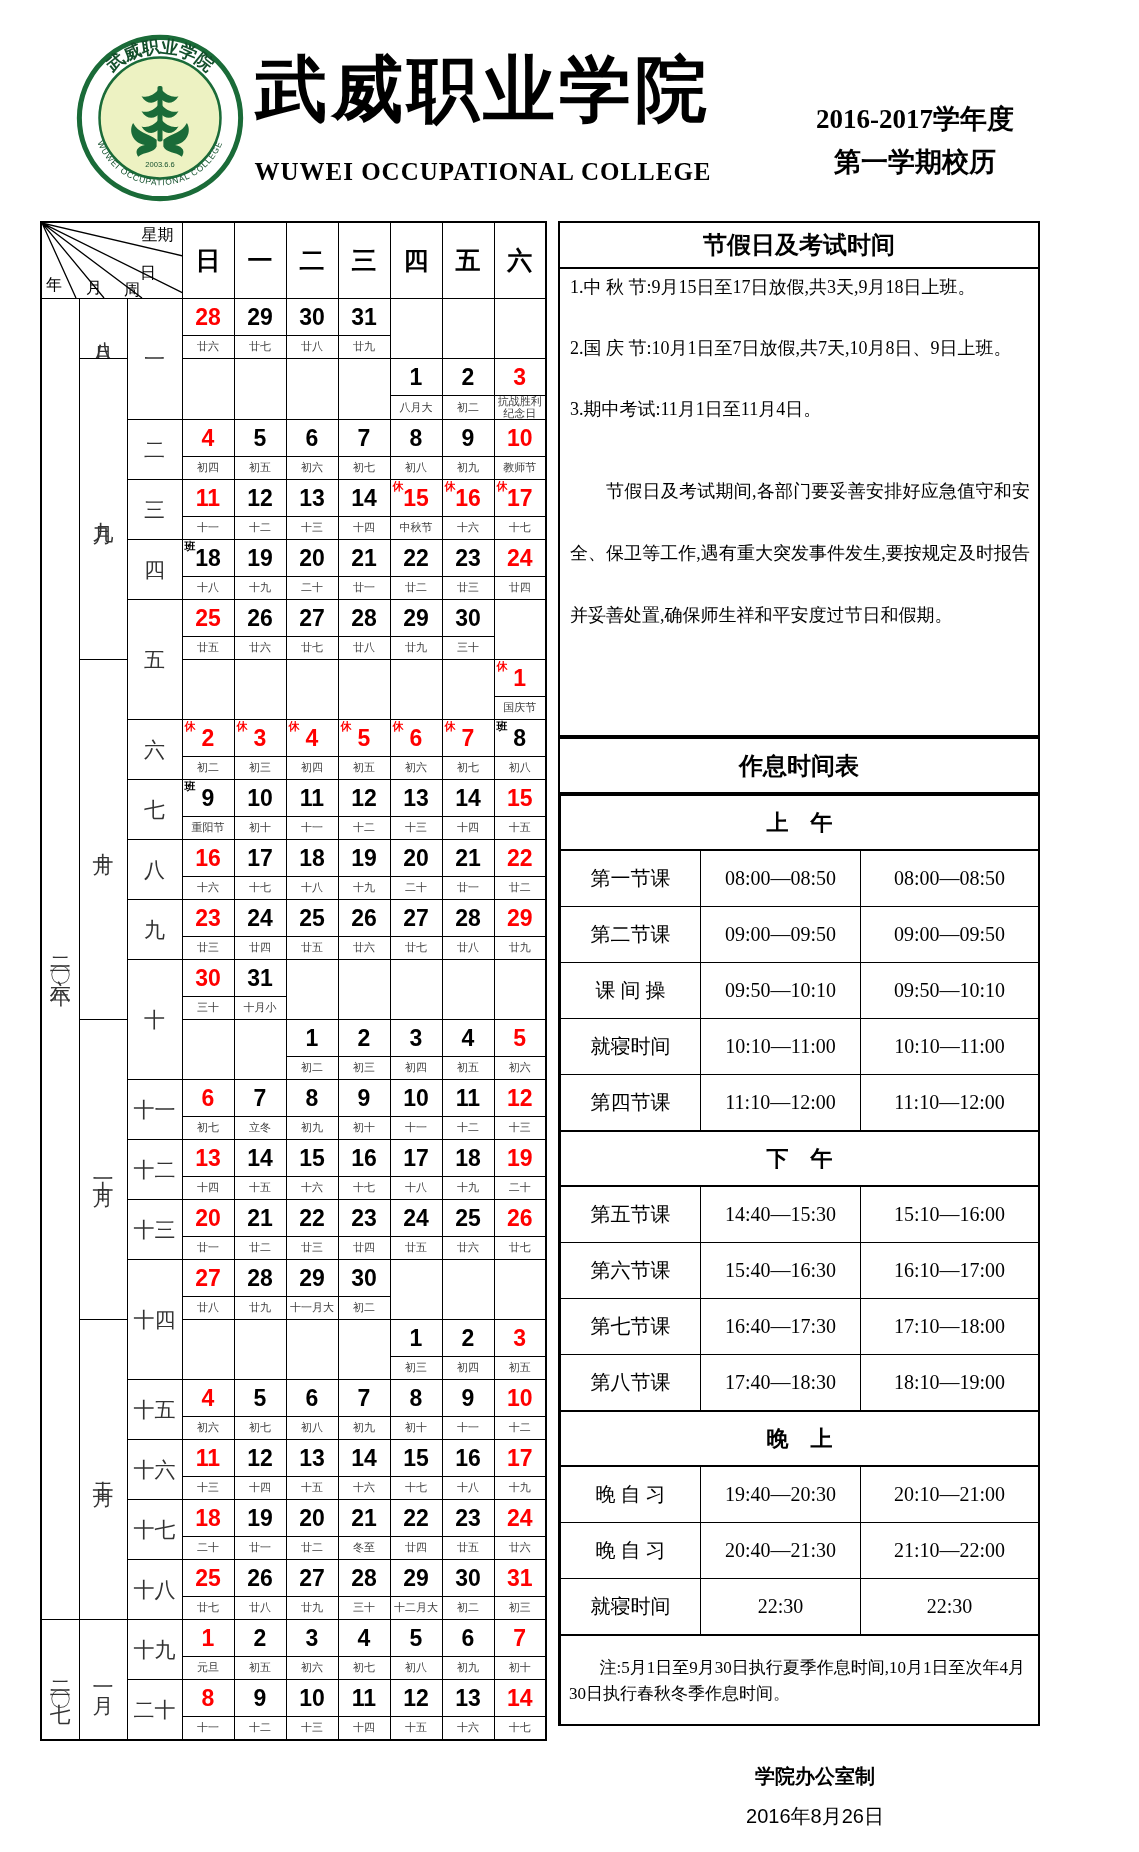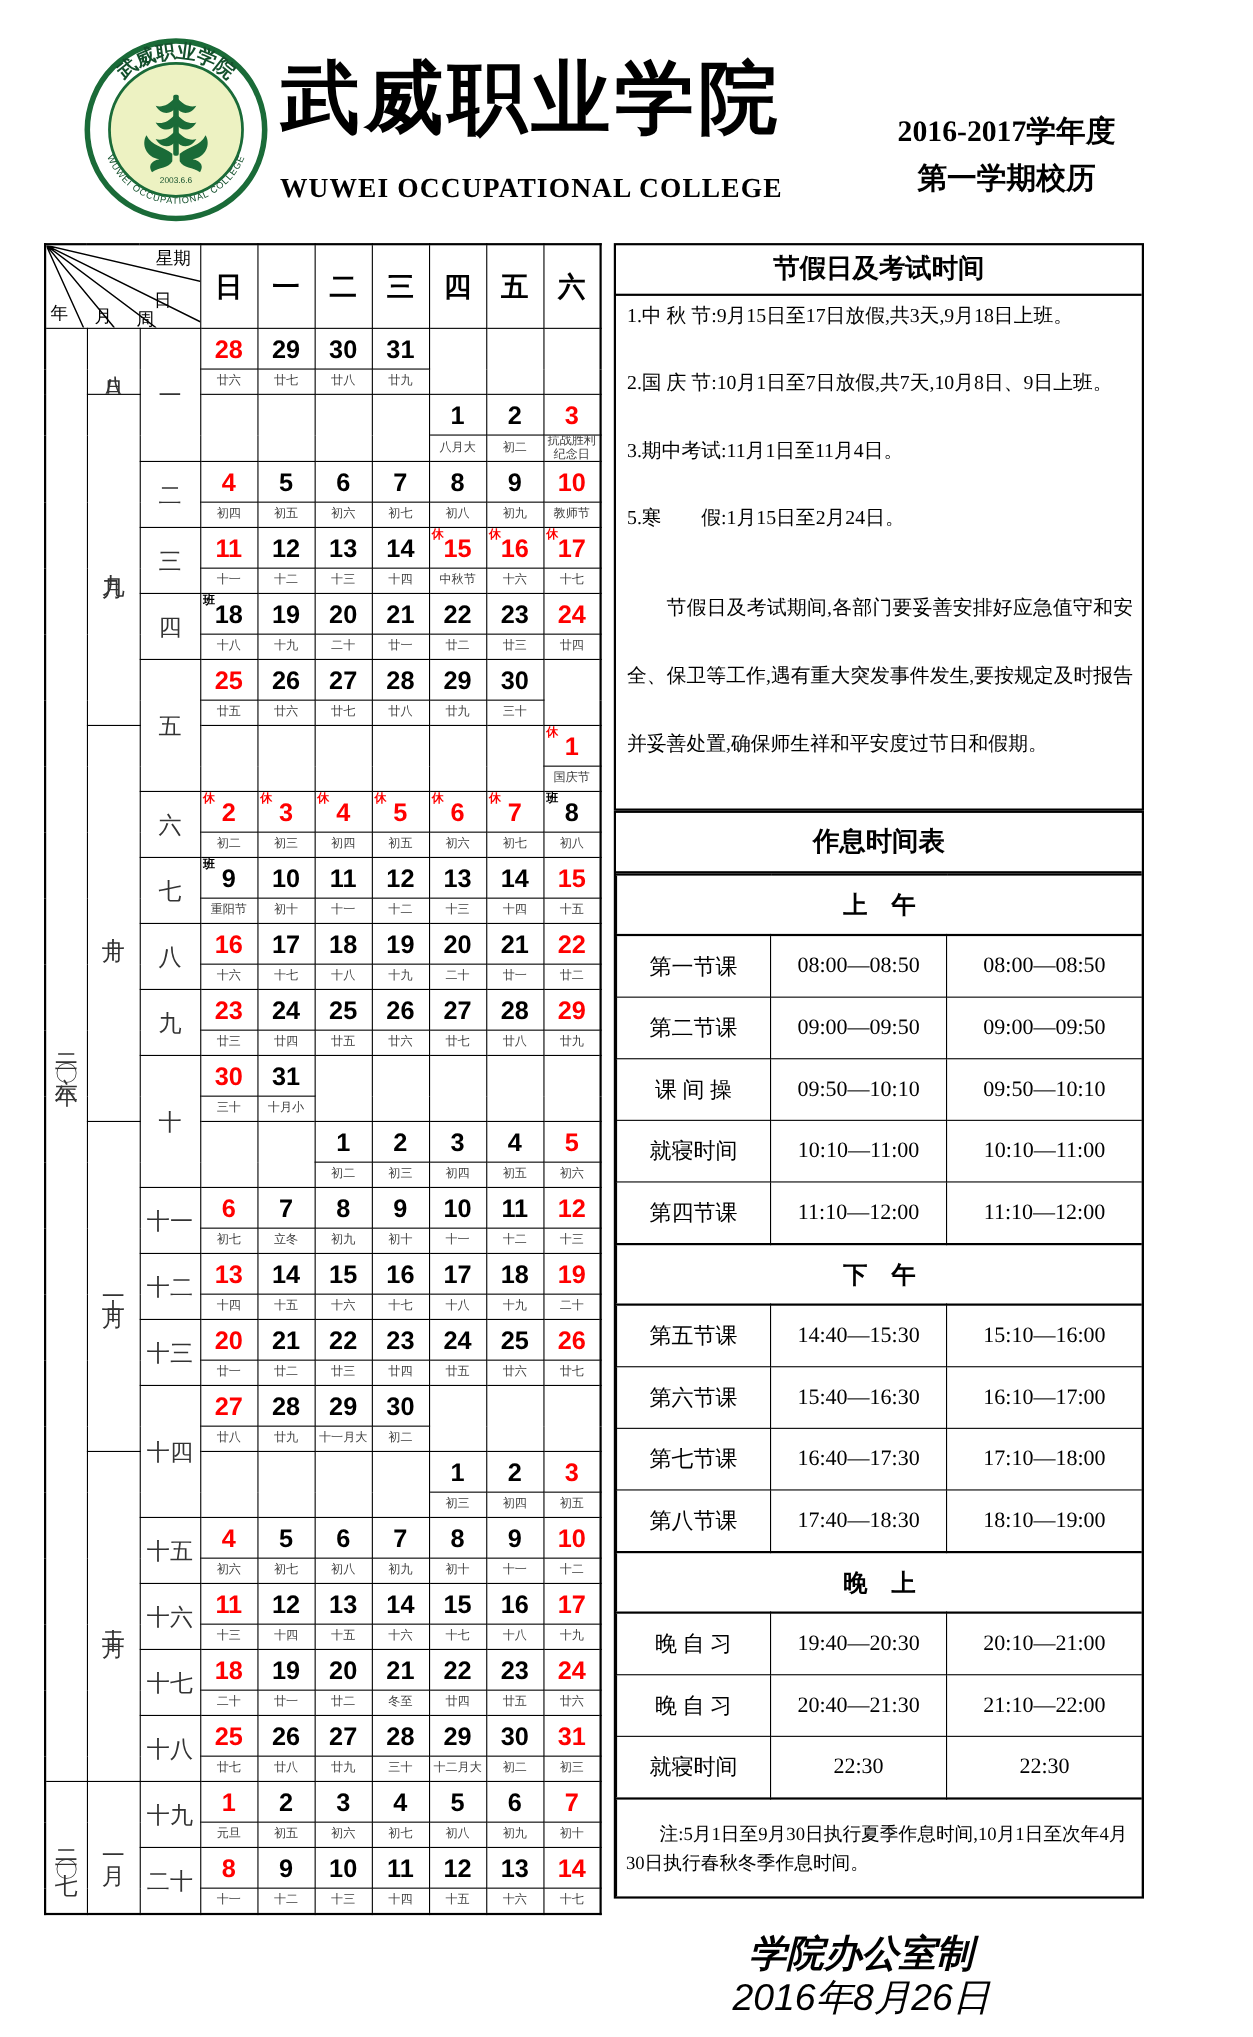--- a/index.html
+++ b/index.html
@@ -43,21 +43,21 @@
   .sb-title{height:53px;line-height:53px;text-align:center;font-weight:bold;font-size:24px;border-bottom:2px solid #000;}
   table.sched{width:100%;border-collapse:collapse;table-layout:fixed;font-family:"Liberation Serif",serif;}
   table.sched td,table.sched th{border:1px solid #000;text-align:center;vertical-align:middle;padding:0;}
   table.sched th{height:50px;font-size:20px;font-weight:normal;}
   table.sched td.slot{height:55px;font-size:20px;}
   table.sched tr.sect td{height:53px;font-size:22px;font-weight:bold;font-family:"Liberation Sans",sans-serif;
     border-top:2px solid #000;border-bottom:2px solid #000;margin-top:28px;}
   table.sched td.note{height:86px;font-size:17px;text-align:left;padding:2px 8px;text-indent:1.8em;line-height:26px;border-top:2px solid #000;}
 
   
-  .footer{position:absolute;left:528px;top:1756px;width:510px;text-align:center;font-size:34px;line-height:40px;font-style:italic;}
+  .footer{position:absolute;left:560px;top:1756px;width:510px;text-align:center;font-size:20px;line-height:40px;}
   .footer .f1{font-weight:bold;}
 </style>
 </head>
 <body>
 
 <div class="page">
 
   <svg class="logo" width="168" height="168" viewBox="0 0 200 200">
     <circle cx="100" cy="100" r="96" fill="#ffffff" stroke="#1a6b38" stroke-width="6"></circle>
     <circle cx="100" cy="100" r="72" fill="#edf2c2" stroke="#1a6b38" stroke-width="3"></circle>
@@ -567,21 +567,20 @@
       </tbody>
   </table>
 
   <section class="holiday-box">
     <div class="hb-title">节假日及考试时间</div>
     <div class="hb-body">
       <div id="holiday-items">
           <div class="hb-item">1.中 秋 节:9月15日至17日放假,共3天,9月18日上班。</div>
           <div class="hb-item">2.国 庆 节:10月1日至7日放假,共7天,10月8日、9日上班。</div>
           <div class="hb-item">3.期中考试:11月1日至11月4日。</div>
-          <div class="hb-item">5.寒　　假:1月15日至2月24日。</div>
         </div>
       <p class="hb-notice">节假日及考试期间,各部门要妥善安排好应急值守和安全、保卫等工作,遇有重大突发事件发生,要按规定及时报告并妥善处置,确保师生祥和平安度过节日和假期。</p>
     </div>
   </section>
 
   <section class="schedule-box">
     <div class="sb-title">作息时间表</div>
     <table class="sched">
       <colgroup>
           <col style="width:140px">

